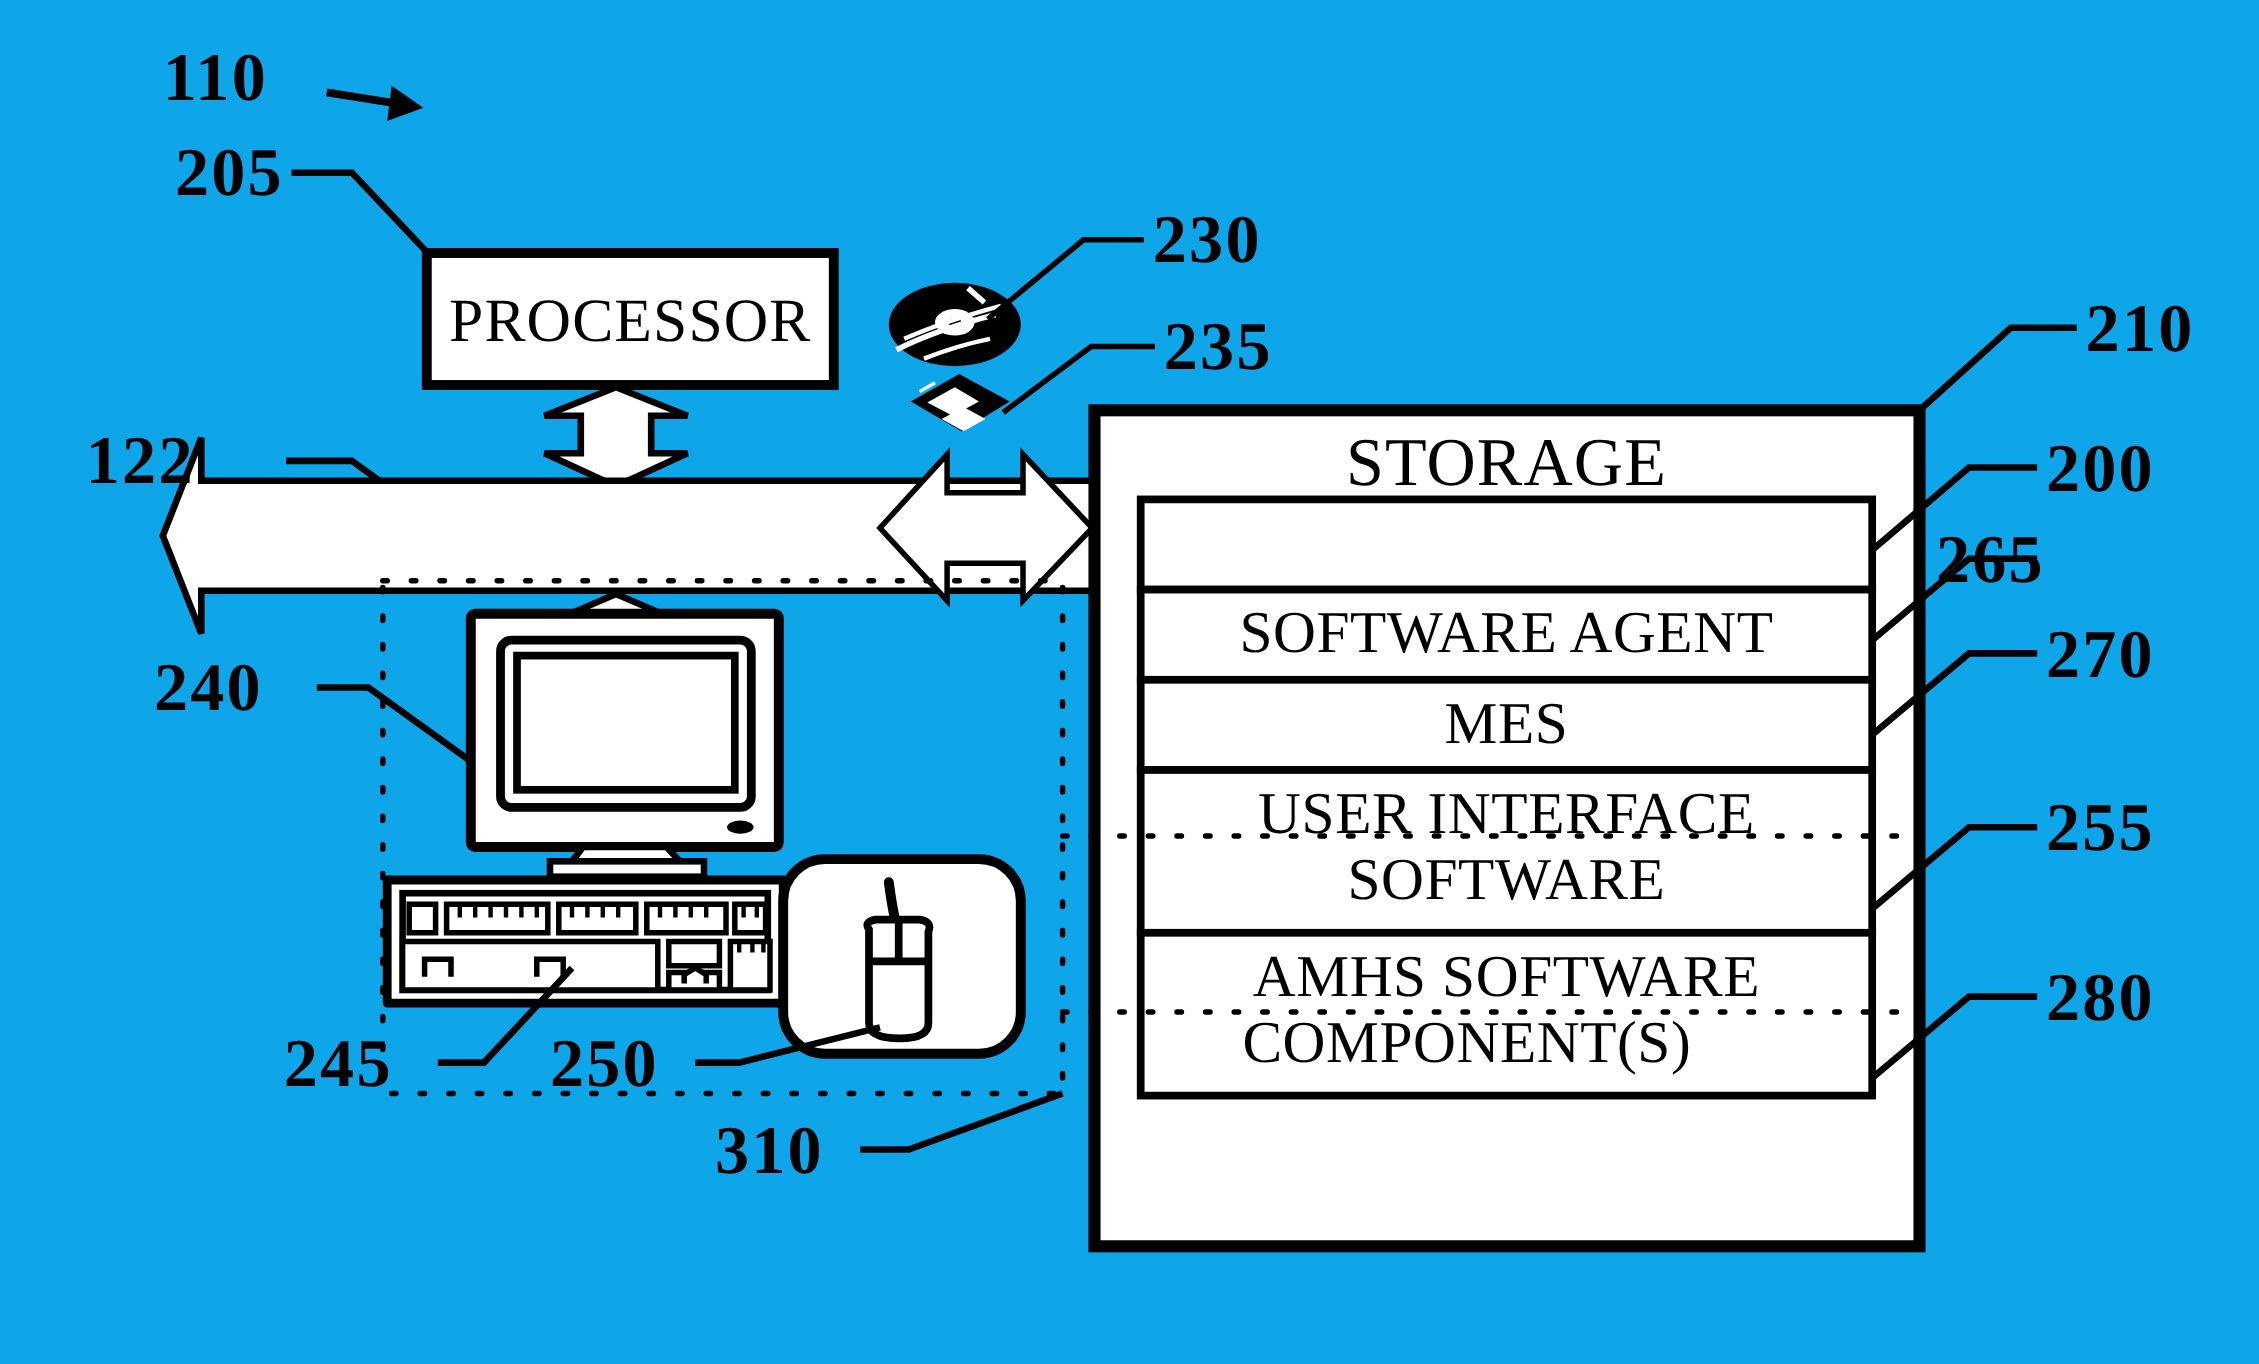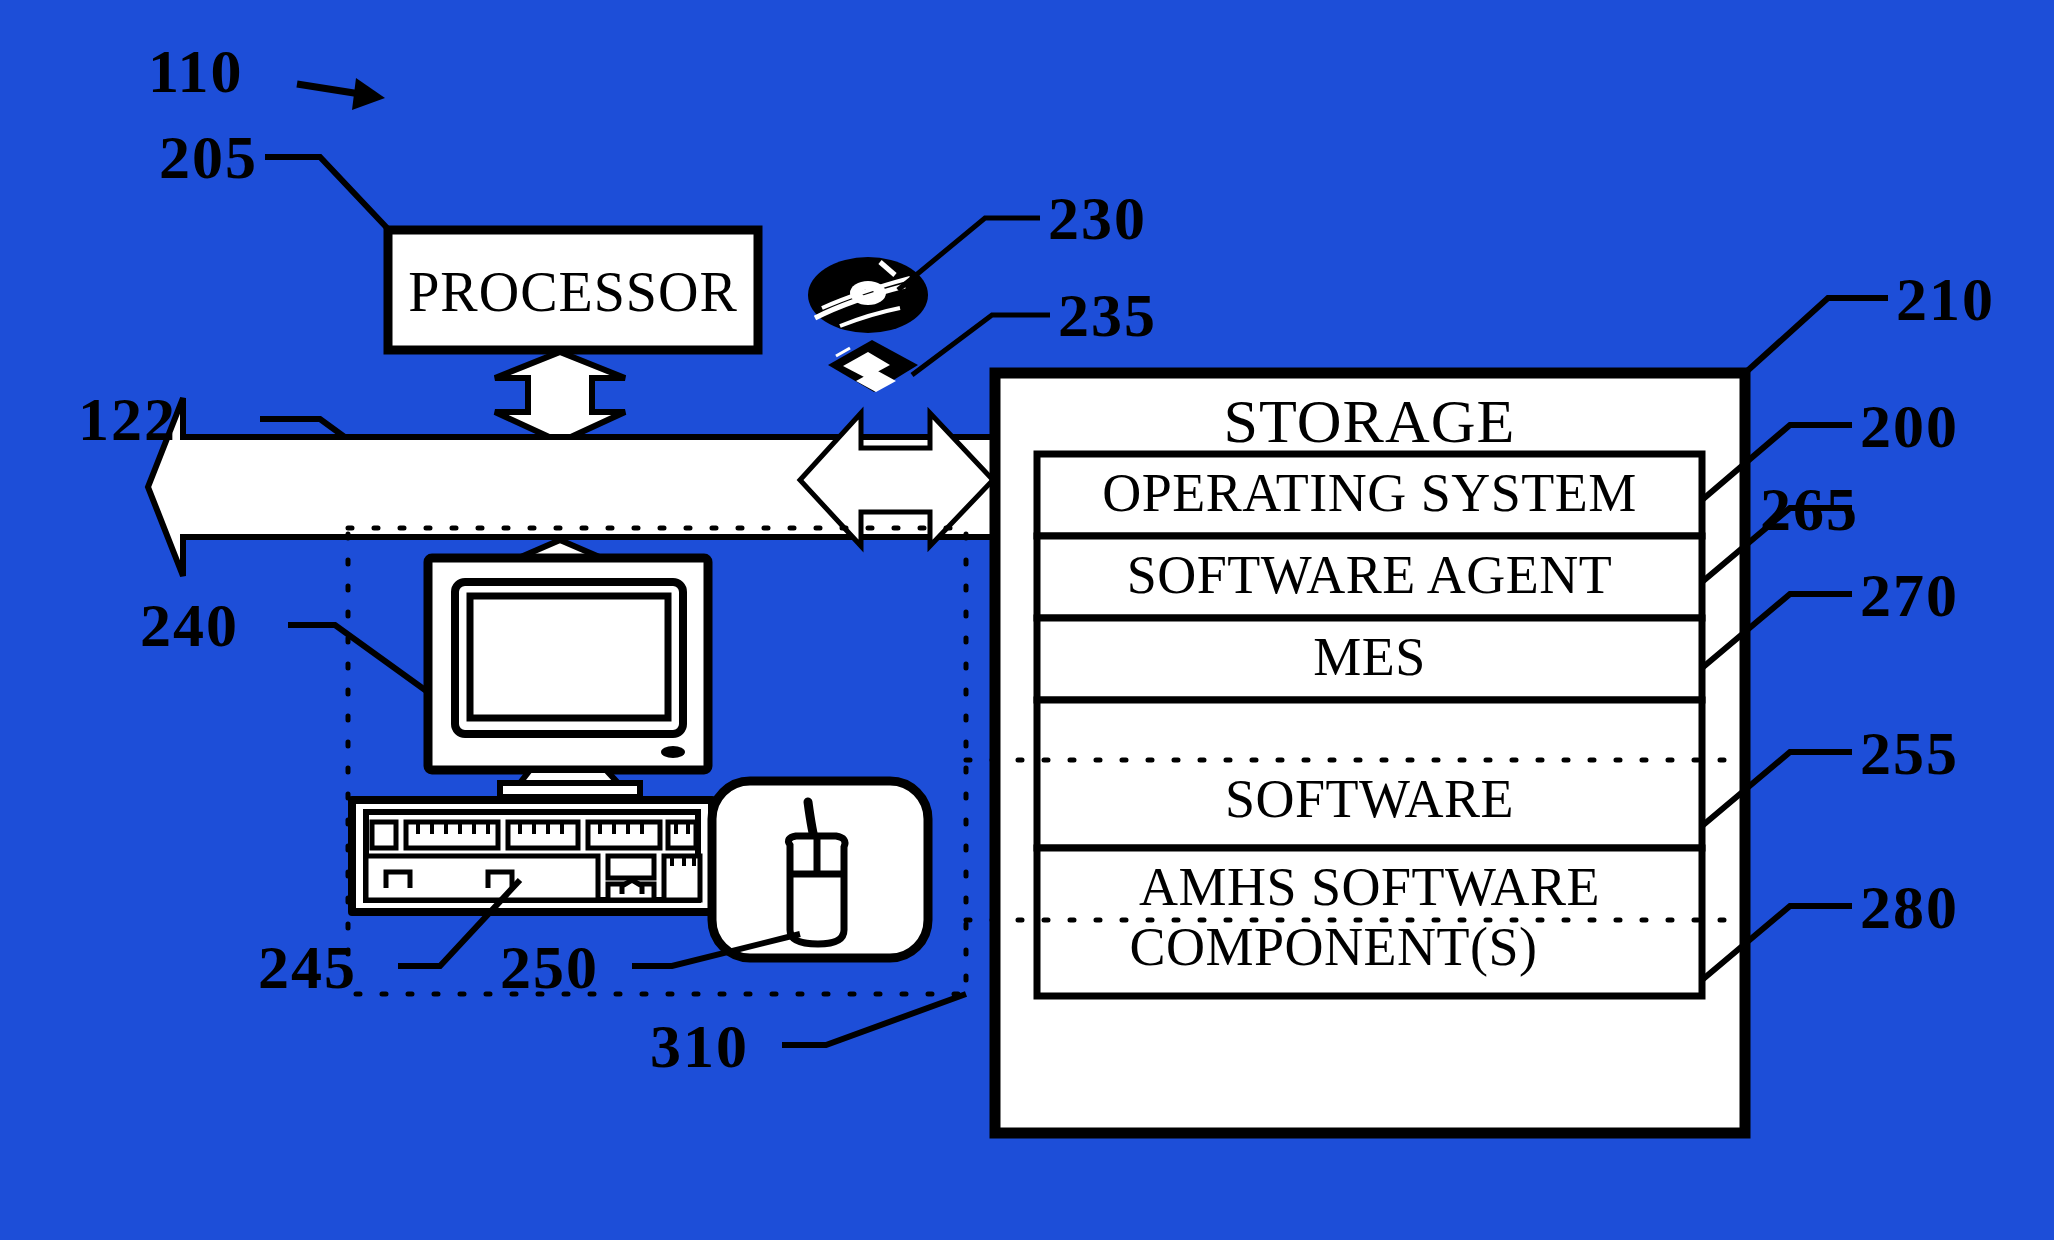--- a/index.html
+++ b/index.html
@@ -7,21 +7,21 @@
     padding: 0;
     background: #ffffff;
   }
   body {
     font-family: "Liberation Serif", "DejaVu Serif", serif;
   }
   #figure {
     position: relative;
     width: 2054px;
     height: 1240px;
-    background: #1d4ed8;
+    background: #0ea5e9;
     overflow: hidden;
   }
   #figure svg {
     position: absolute;
     left: 0;
     top: 0;
   }
   .ref {
     position: absolute;
     font-family: "Liberation Serif", "DejaVu Serif", serif;
@@ -258,24 +258,24 @@
   <div class="ref" style="left:1860px; top:564px;">270</div>
 
   <div class="ref" style="left:1860px; top:722px;">255</div>
 
   <div class="ref" style="left:1860px; top:876px;">280</div>
 
   <div class="boxlabel lbl-processor" style="left:388px; top:264px; width:370px;">PROCESSOR</div>
 
   <div class="boxlabel lbl-storage" style="left:1037px; top:390px; width:665px;">STORAGE</div>
 
-  <div class="boxlabel lbl-slot" style="left:1037px; top:466px; width:665px;">OPERATING SYSTEM</div>
 
   <div class="boxlabel lbl-slot" style="left:1037px; top:548px; width:665px;">SOFTWARE AGENT</div>
 
   <div class="boxlabel lbl-slot" style="left:1037px; top:630px; width:665px;">MES</div>
 
+  <div class="boxlabel lbl-slot" style="left:1037px; top:712px; width:665px;">USER INTERFACE</div>
   <div class="boxlabel lbl-slot" style="left:1037px; top:860px; width:665px;">AMHS SOFTWARE</div>
 
   <div class="boxlabel lbl-slot" style="left:1037px; top:772px; width:665px;">SOFTWARE</div>
   <div class="boxlabel lbl-slot" style="left:1001px; top:920px; width:665px;">COMPONENT(S)</div>
 
 </div>
 
 </body></html>

